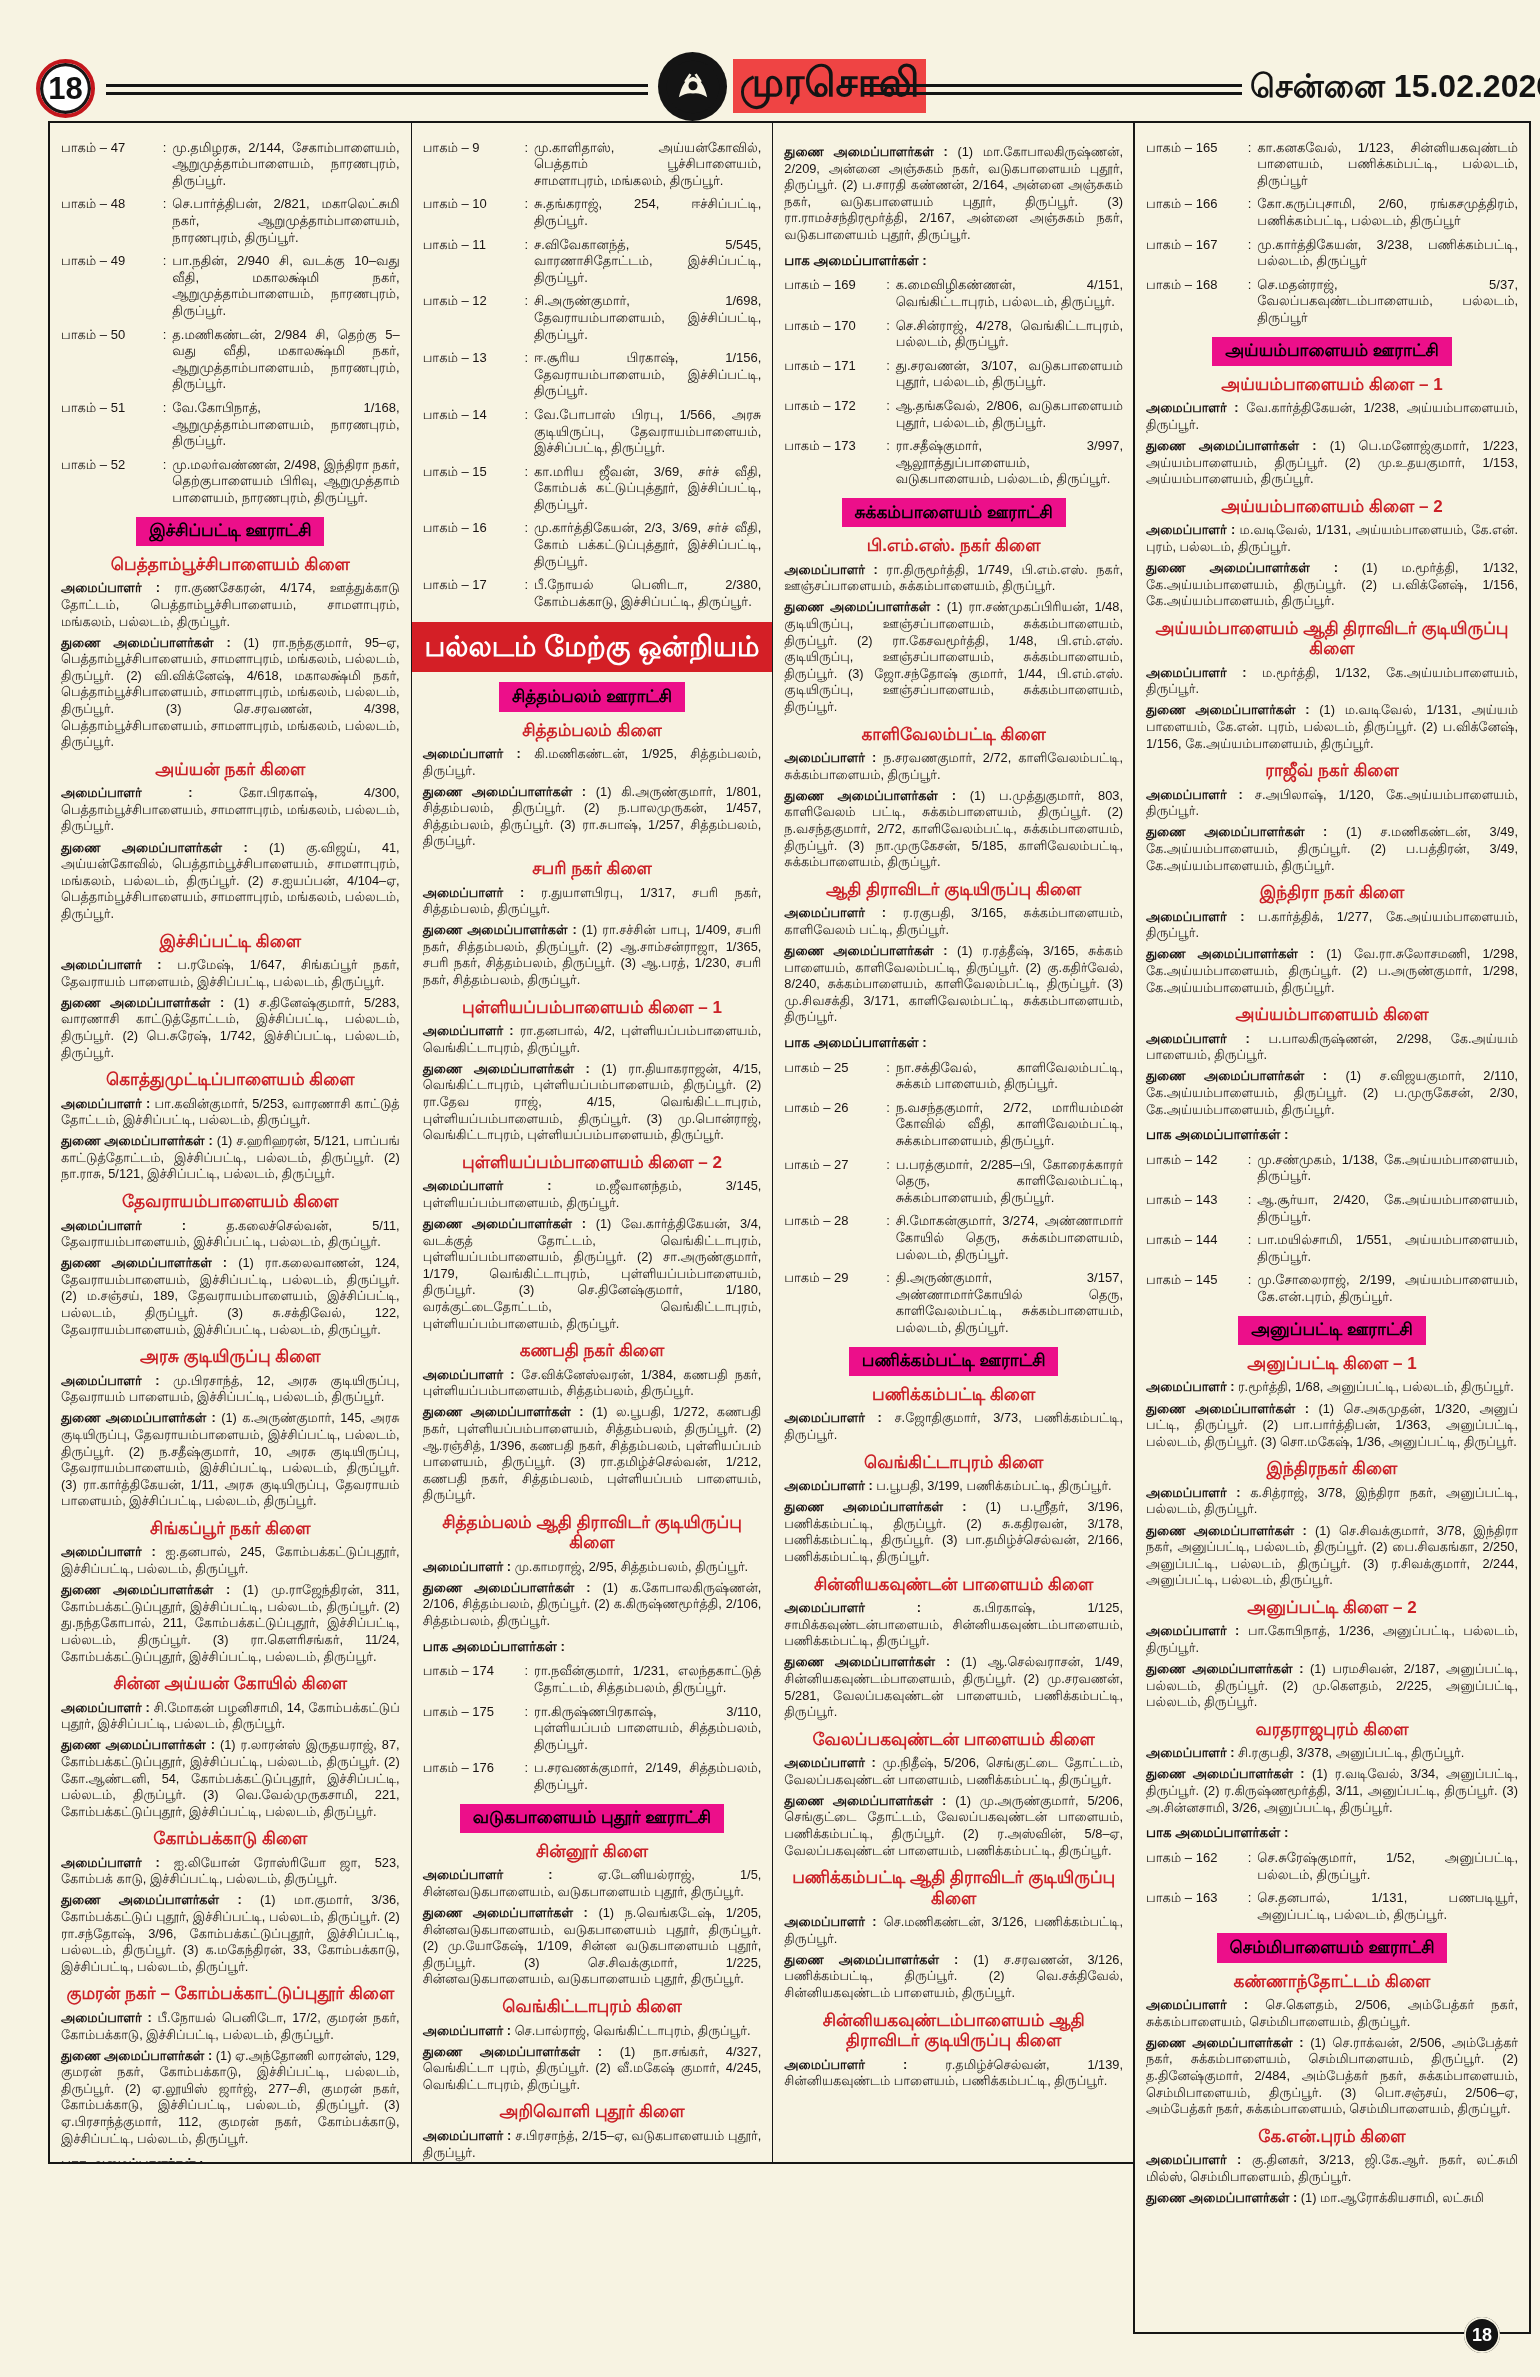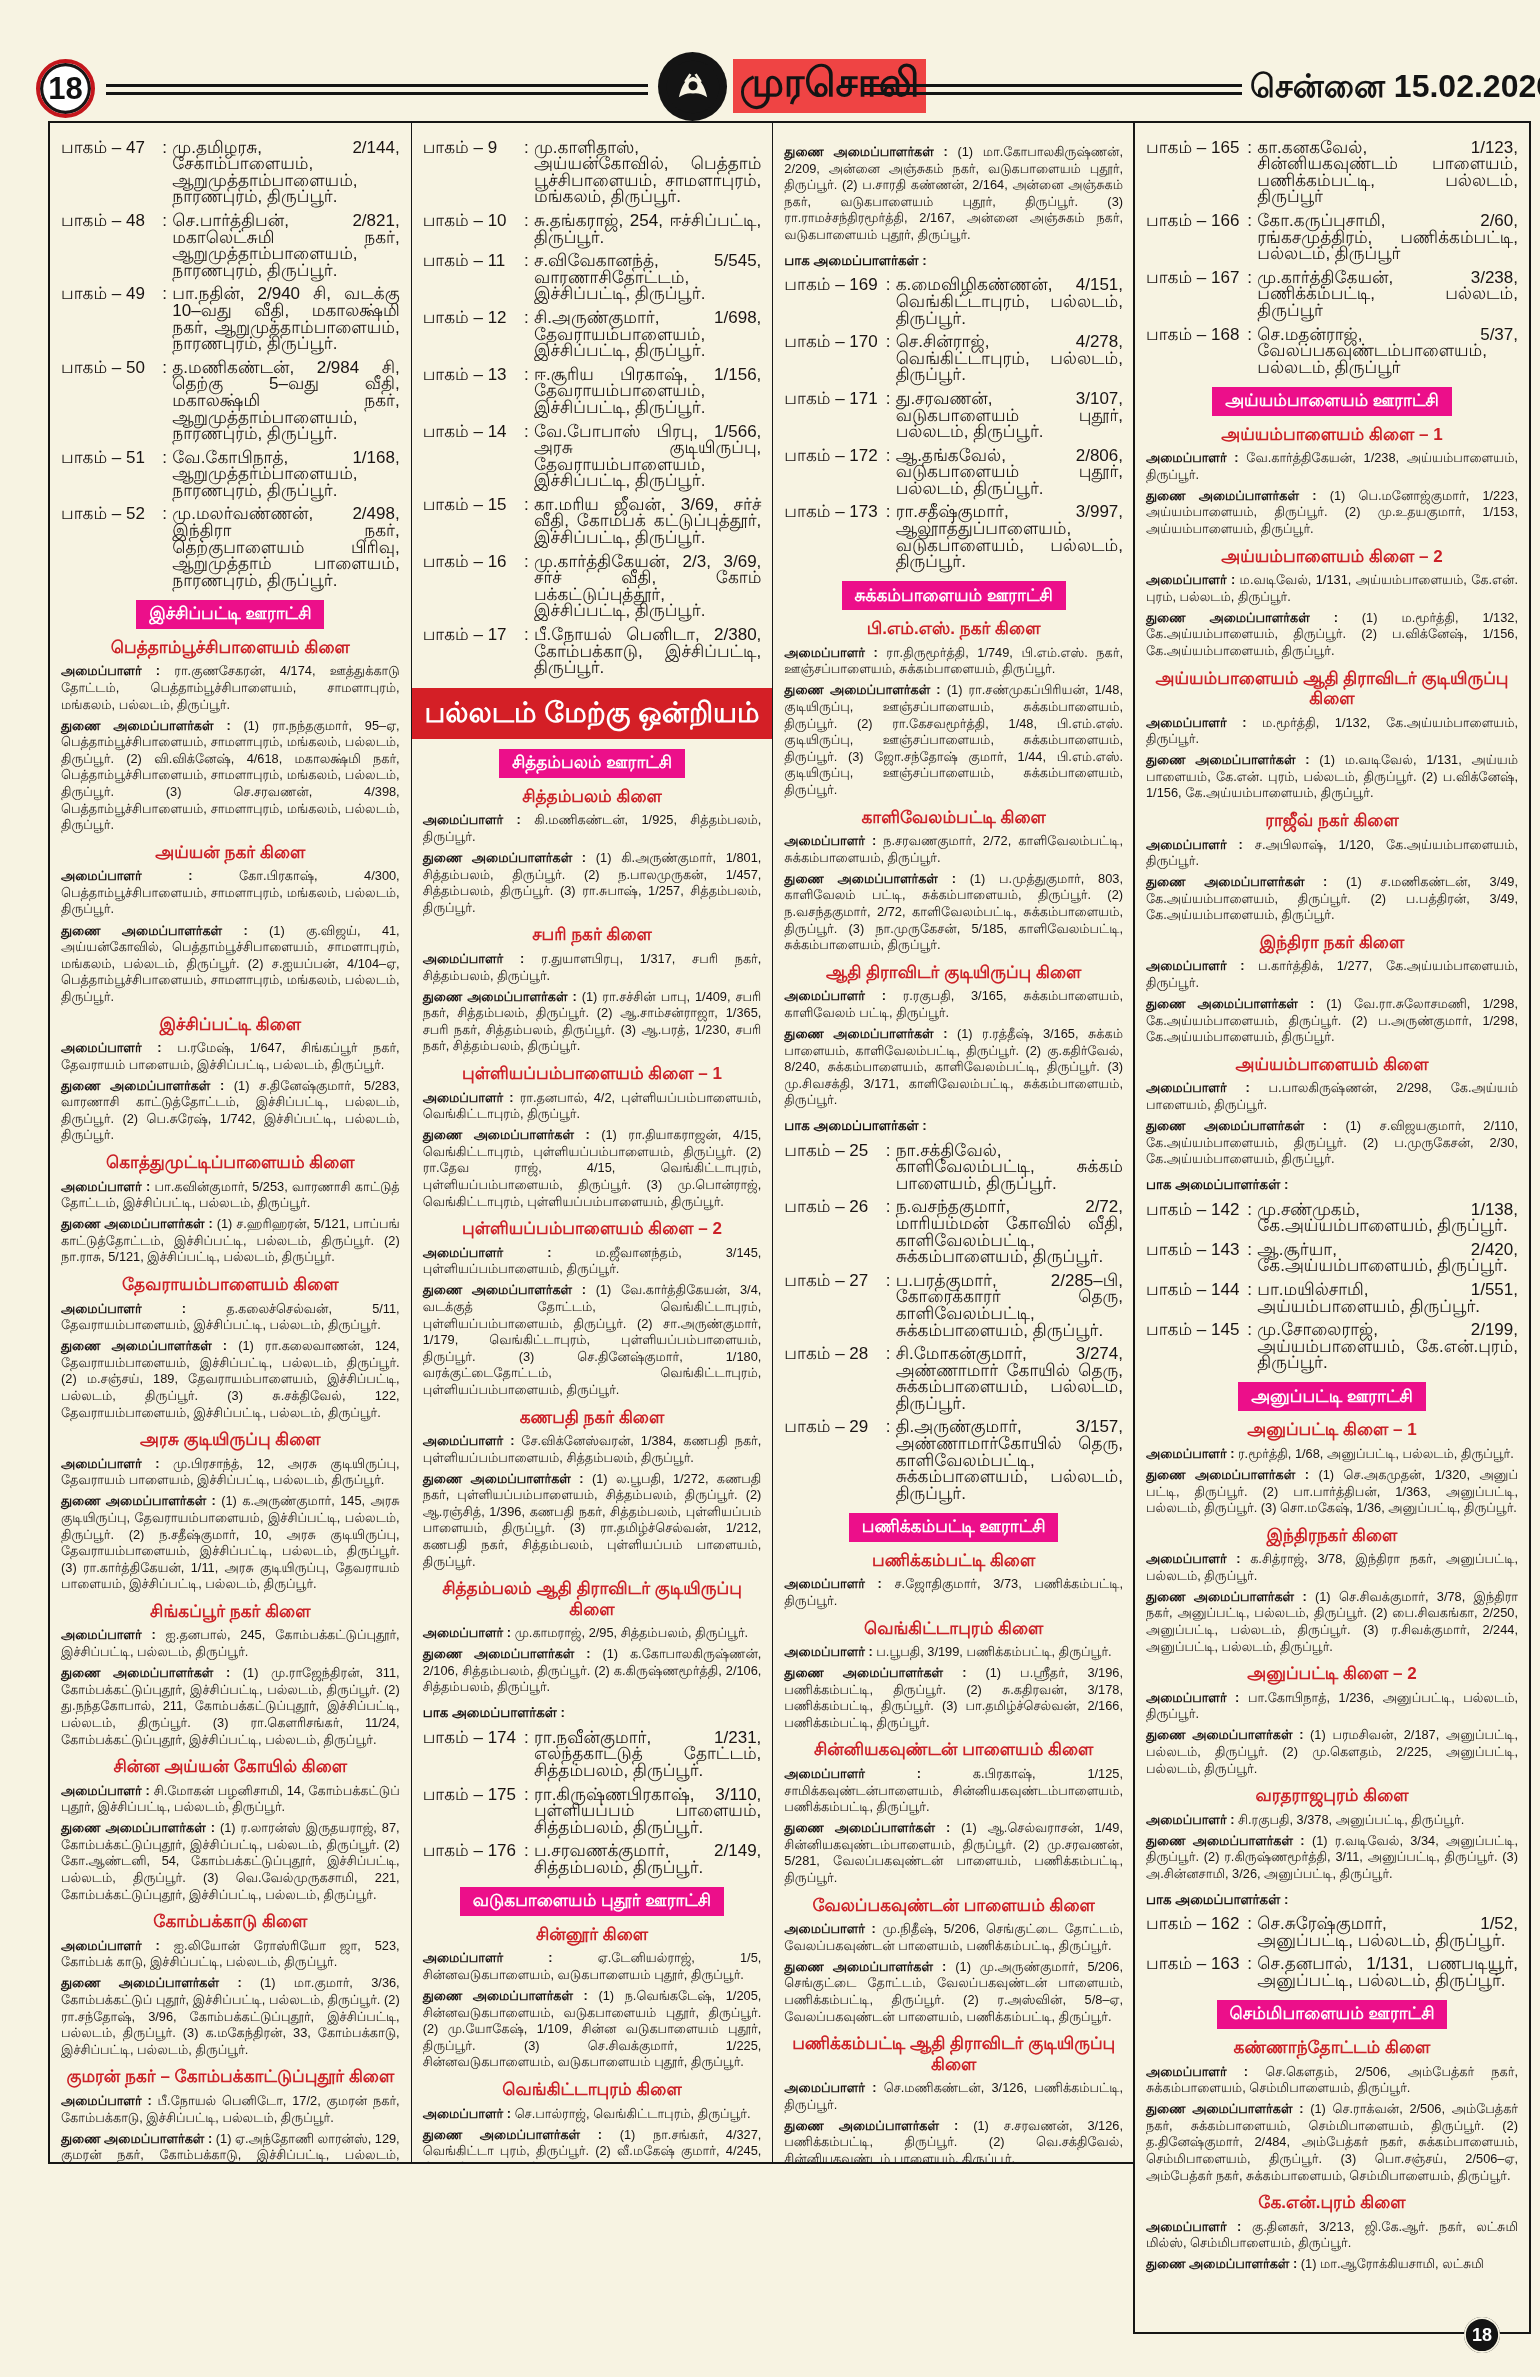--- a/index.html
+++ b/index.html
@@ -25,27 +25,27 @@
   .edition-date{position:absolute;left:1250px;top:68px;font-size:32px;font-weight:bold;color:#141414;white-space:nowrap;}
   
   .frame{position:absolute;background:#f7f3e2;border:2.6px solid #161616;box-sizing:border-box;display:flex;overflow:hidden;}
   .frame-left{left:48px;top:121px;width:1088px;height:2043px;}
   .frame-right{left:1133px;top:121px;width:398px;height:2213px;}
   .col{flex:1 1 0;padding:16.6px 11px 6.4px 11px;overflow:hidden;min-width:0;}
   .col.rule{border-right:1.9px solid #161616;}
   
   .col p{margin:4.5px 0;font-size:12.8px;line-height:16.6px;text-align:justify;}
   .kv b{font-weight:bold;}
-  .part-row{display:flex;margin:0 0 7px 0;font-size:17px;line-height:16.6px;}
+  .part-row{display:flex;margin:0 0 7px 0;font-size:13px;line-height:16.6px;}
   .part-label{width:96px;flex:0 0 96px;}
   .part-colon{width:15.3px;flex:0 0 15.3px;text-align:center;}
   .part-text{flex:1 1 auto;text-align:justify;min-width:0;}
   .branch-heading{font-size:17px;line-height:20.4px;font-weight:bold;color:#cb2127;text-align:center;margin:9px 0 5.1px 0;}
   .panchayat-banner-wrap{text-align:center;margin:10.2px 0 3.8px 0;}
-  .panchayat-banner{display:inline-block;background:#ec0f8a;color:#ffffff;font-size:17px;font-weight:bold;
+  .panchayat-banner{display:inline-block;background:#ec0f8a;color:#000000;font-size:17px;font-weight:bold;
     padding:4.5px 12.8px 5.7px 12.8px;line-height:19px;}
   .union-banner{background:#d41f26;color:#fff;font-size:28px;font-weight:bold;text-align:center;
     padding:9px 0 10.2px 0;margin:11.5px -11px 7.7px -11px;line-height:31px;}
   .bhaga-heading{font-size:13.4px;font-weight:bold;margin:9px 0 7.7px 0;}
   
   .footer-badge{position:absolute;left:1464px;top:2317px;width:36px;height:36px;border-radius:50%;
     background:#141414;color:#fff;display:flex;align-items:center;justify-content:center;
     font-size:18px;font-weight:bold;box-shadow:0 0 0 1.9px #f7f3e2 inset;}
 </style>
 </head>

